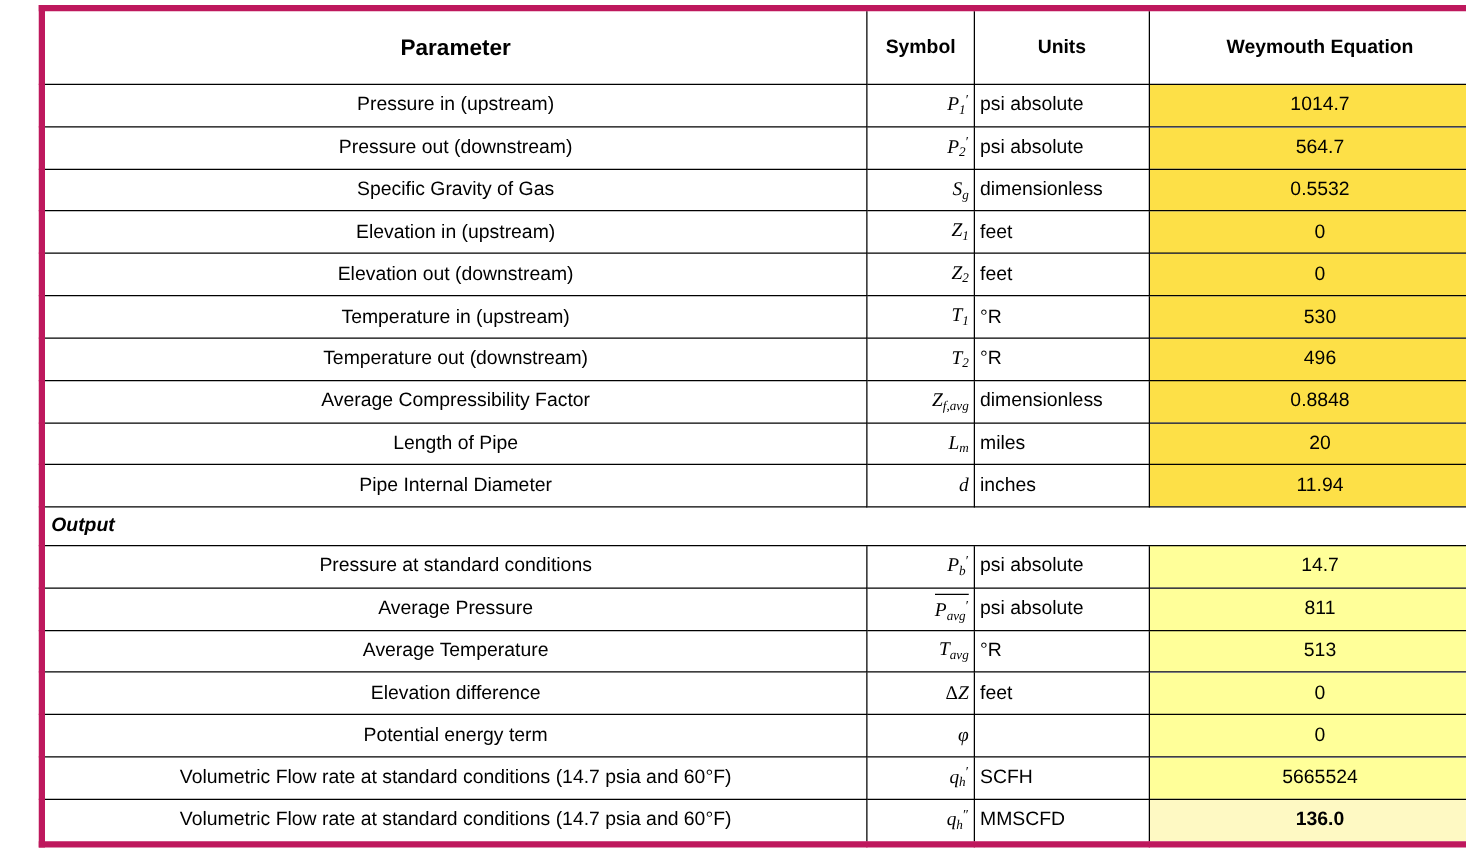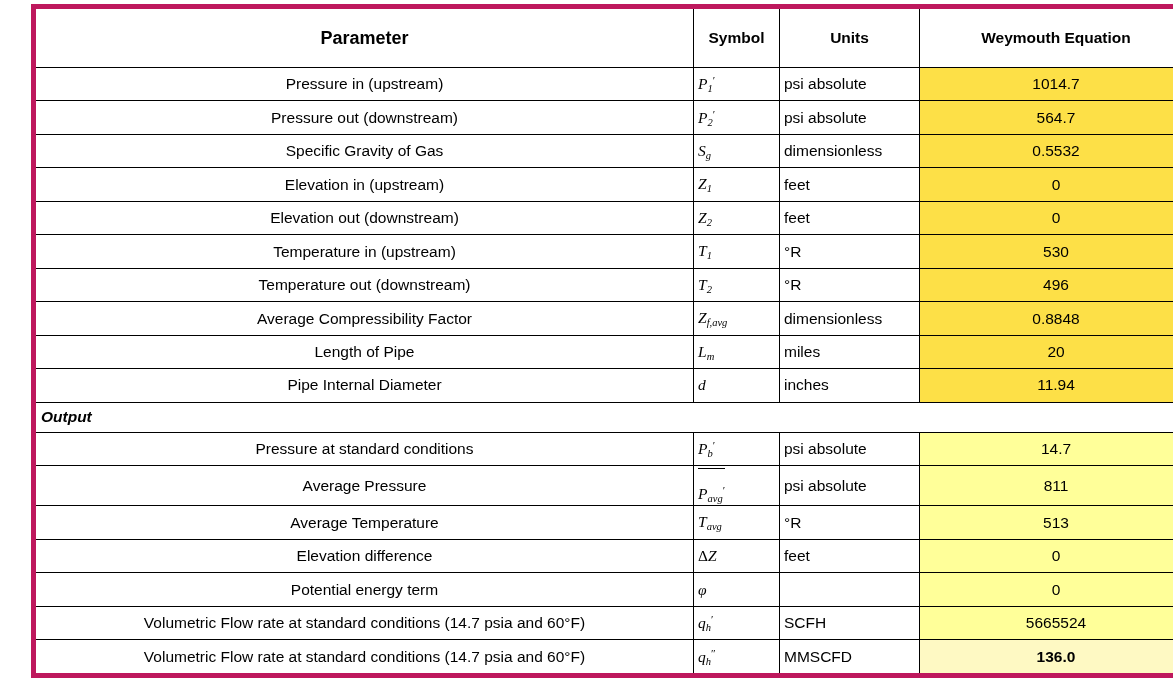--- a/index.html
+++ b/index.html
@@ -55,21 +55,21 @@
     font-style: italic;
     font-weight: bold;
     font-size: 15.5px;
     height: 27px;
     padding-left: 5px;
   }
   tr.datarow td { height: 30px; }
 
   td.param { text-align: center; padding-left: 5px; }
   td.sym {
-    text-align: left;
+    text-align: right;
     font-family: "Liberation Serif", serif;
     font-style: italic;
     font-size: 17px;
   }
   td.units { text-align: left; padding-left: 5px; }
   td.val   { text-align: center; }
 
   .green { background: #fde047; }
   .yellow { background: #ffff99; }
   .pink { background: #fef9c3; font-weight: bold; }
@@ -83,21 +83,21 @@
   }
   .sym sup {
     font-size: 0.72em;
     vertical-align: 0.45em;
     font-style: normal;
   }
   .sym .upr { font-style: normal; }
   .sym .over {
     border-top: 1px solid #000;
     display: inline-block;
-    padding-top: 16px;
+    padding-top: 4px;
     line-height: 1.05;
   }
 </style>
 </head>
 <body>
 
 <div class="sheet">
   <table class="calc">
     <colgroup>
       <col class="c-param">

